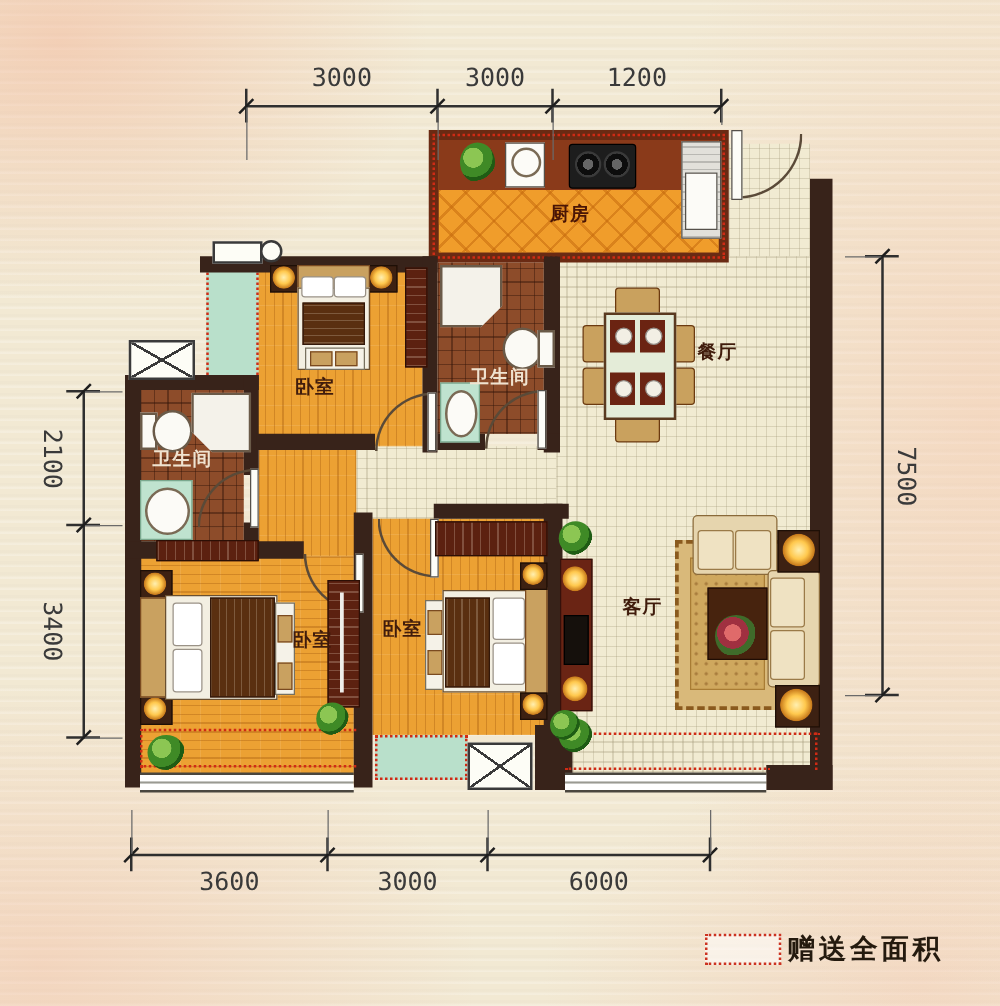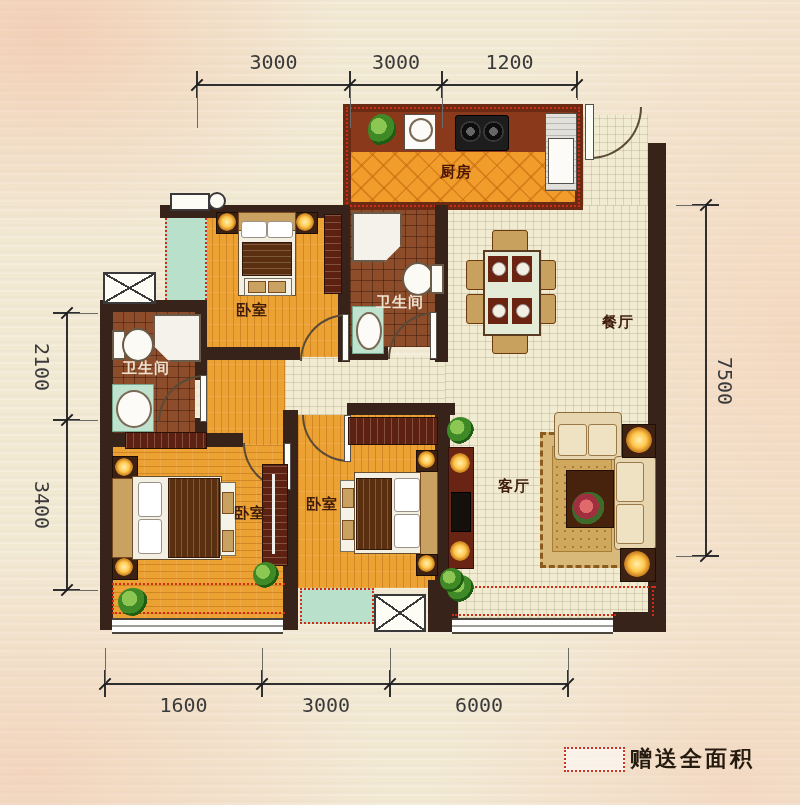--- a/index.html
+++ b/index.html
@@ -251,21 +251,21 @@
   <div class="abs pillow" style="left:394px;top:478px;width:24px;height:32px;"></div>
   <div class="abs pillow" style="left:394px;top:514px;width:24px;height:32px;"></div>
   <div class="abs bedhead" style="left:420px;top:470px;width:16px;height:84px;"></div>
   <div class="abs dkt" style="left:416px;top:450px;width:20px;height:20px;"></div>
   <div class="abs glow" style="left:418px;top:451px;width:17px;height:17px;"></div>
   <div class="abs dkt" style="left:416px;top:554px;width:20px;height:20px;"></div>
   <div class="abs glow" style="left:418px;top:555px;width:17px;height:17px;"></div>
   <div class="abs plant" style="left:440px;top:568px;width:24px;height:24px;"></div>
 
   <div class="abs roomlabel" style="left:428px;top:164px;width:56px;color:#4a1505;">厨房</div>
-  <div class="abs roomlabel" style="left:590px;top:274px;width:56px;margin-top:40px;">餐厅</div>
+  <div class="abs roomlabel" style="left:546px;top:274px;width:56px;">餐厅</div>
   <div class="abs roomlabel" style="left:486px;top:478px;width:56px;">客厅</div>
   <div class="abs roomlabel" style="left:224px;top:302px;width:56px;">卧室</div>
   <div class="abs roomlabel" style="left:222px;top:505px;width:56px;">卧室</div>
   <div class="abs roomlabel" style="left:294px;top:496px;width:56px;">卧室</div>
   <div class="abs roomlabel" style="left:370px;top:294px;width:60px;color:#f0e3d0;">卫生间</div>
   <div class="abs roomlabel" style="left:116px;top:360px;width:60px;color:#f0e3d0;">卫生间</div>
 
   <div>
     <div class="abs dimline" style="left:197px;top:84px;width:380px;height:2px;"></div>
     <div class="abs dimline" style="left:196px;top:71px;width:2px;height:27px;"></div>
@@ -292,21 +292,21 @@
     <div class="abs dimline" style="left:389px;top:670px;width:2px;height:27px;"></div>
     <div class="abs dimline" style="left:567px;top:670px;width:2px;height:27px;"></div>
     <div class="abs slash" style="left:97px;top:683px;transform:rotate(-45deg);"></div>
     <div class="abs slash" style="left:254px;top:683px;transform:rotate(-45deg);"></div>
     <div class="abs slash" style="left:382px;top:683px;transform:rotate(-45deg);"></div>
     <div class="abs slash" style="left:560px;top:683px;transform:rotate(-45deg);"></div>
     <div class="abs ext" style="left:105px;top:648px;width:1px;height:35px;"></div>
     <div class="abs ext" style="left:262px;top:648px;width:1px;height:35px;"></div>
     <div class="abs ext" style="left:390px;top:648px;width:1px;height:35px;"></div>
     <div class="abs ext" style="left:568px;top:648px;width:1px;height:35px;"></div>
-    <div class="abs dim" style="left:105px;top:695px;width:157px;">1600</div>
+    <div class="abs dim" style="left:105px;top:695px;width:157px;">3600</div>
     <div class="abs dim" style="left:262px;top:695px;width:128px;">3000</div>
     <div class="abs dim" style="left:390px;top:695px;width:178px;">6000</div>
   </div>
 
   <div>
     <div class="abs dimline" style="left:66px;top:313px;width:2px;height:277px;"></div>
     <div class="abs dimline" style="left:53px;top:312px;width:27px;height:2px;"></div>
     <div class="abs dimline" style="left:53px;top:419px;width:27px;height:2px;"></div>
     <div class="abs dimline" style="left:53px;top:589px;width:27px;height:2px;"></div>
     <div class="abs slash" style="left:59px;top:312px;transform:rotate(-45deg);"></div>

